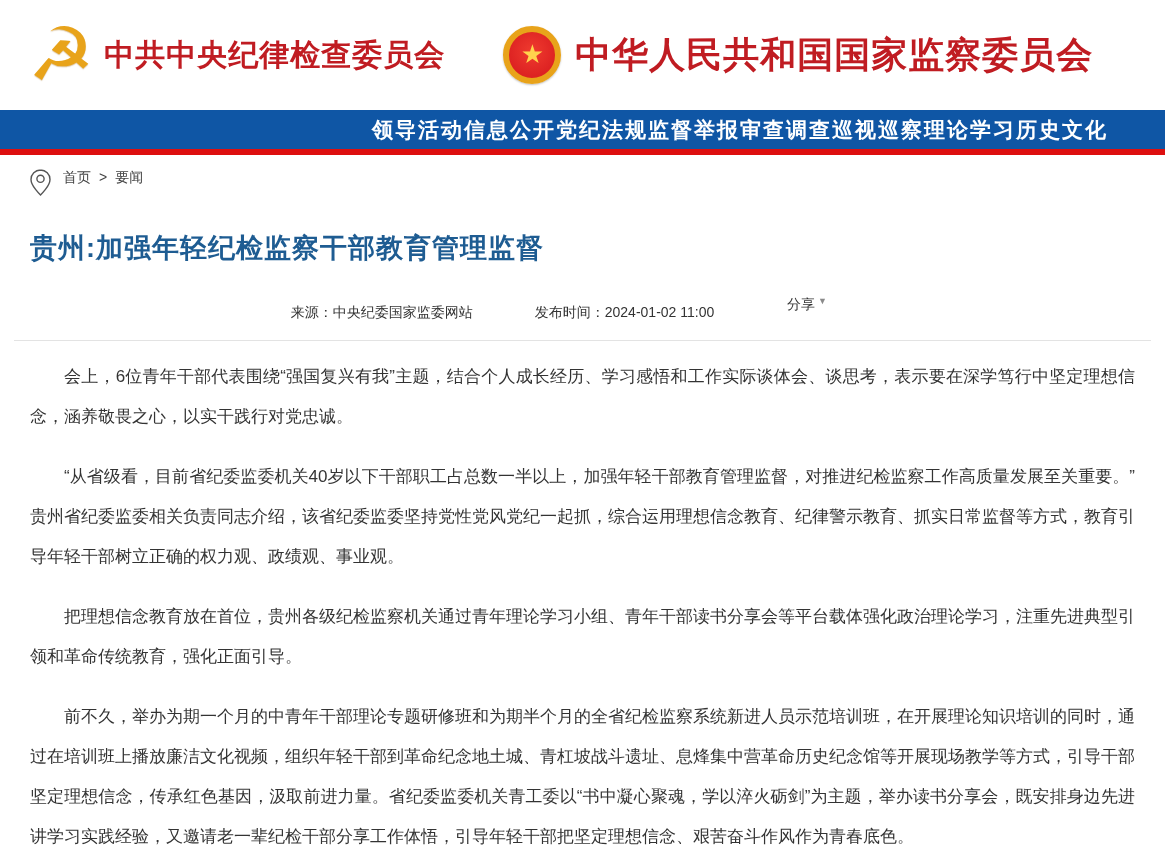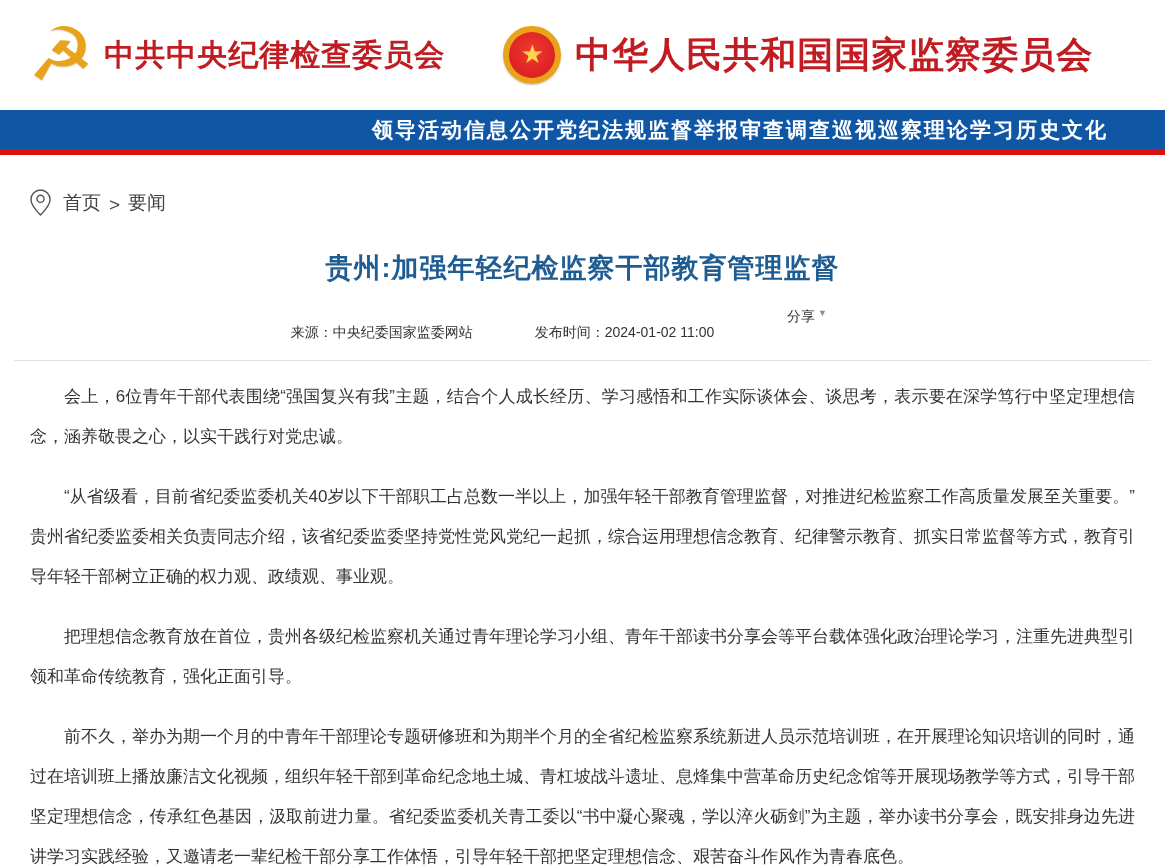--- a/index.html
+++ b/index.html
@@ -54,35 +54,35 @@
     padding:0 57px;
   }
   .nav-item{
     color:#ffffff;font-size:21px;font-weight:bold;letter-spacing:2px;
     cursor:pointer;white-space:nowrap;
   }
   .red-stripe{height:6px;background:var(--stripe_red);}
 
   
   .breadcrumb{
-    margin:34px 0 0 30px;display:flex;align-items:flex-end;
-    font-size:19px;color:var(--muted_text);
+    margin:14px 0 0 30px;display:flex;align-items:flex-start;
+    font-size:14px;color:var(--muted_text);
   }
   .pin-icon{margin-right:12px;display:flex;align-items:center;}
   .crumb-link{cursor:pointer;}
   .crumb-sep{margin:0 8px;color:var(--muted_text);}
 
   
   .article-title{
-    margin:34px 30px 0;text-align:center;
+    margin:34px 30px 0;text-align:left;
     color:var(--title_blue);font-size:27px;font-weight:bold;letter-spacing:1px;
   }
   .share-row{position:relative;height:22px;margin-top:14px;}
   .share-btn{
-    position:absolute;right:338px;top:8px;font-size:14px;color:#333;
+    position:absolute;right:338px;top:16px;font-size:14px;color:#333;
     cursor:pointer;display:flex;align-items:flex-start;gap:3px;
   }
   .share-caret{font-size:9px;color:var(--caret_gray);}
   .meta-row{
     margin-top:2px;text-align:center;font-size:14px;color:#333;
     transform:translateX(-80px);
   }
   .meta-publish{margin-left:62px;}
   .head-divider{margin:18px 14px 0;border:none;border-top:1px solid var(--divider);}
 

